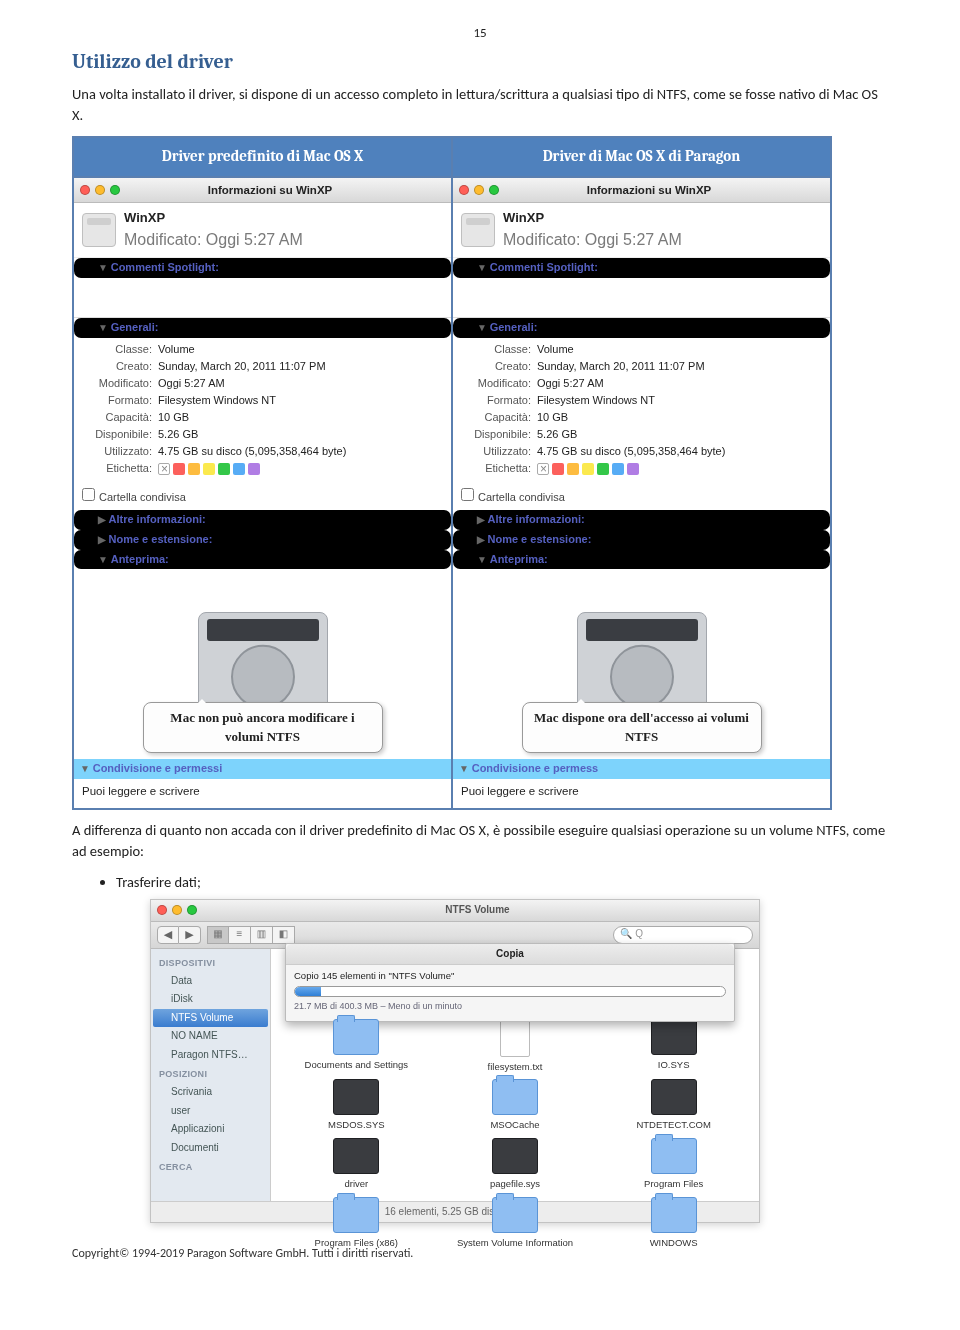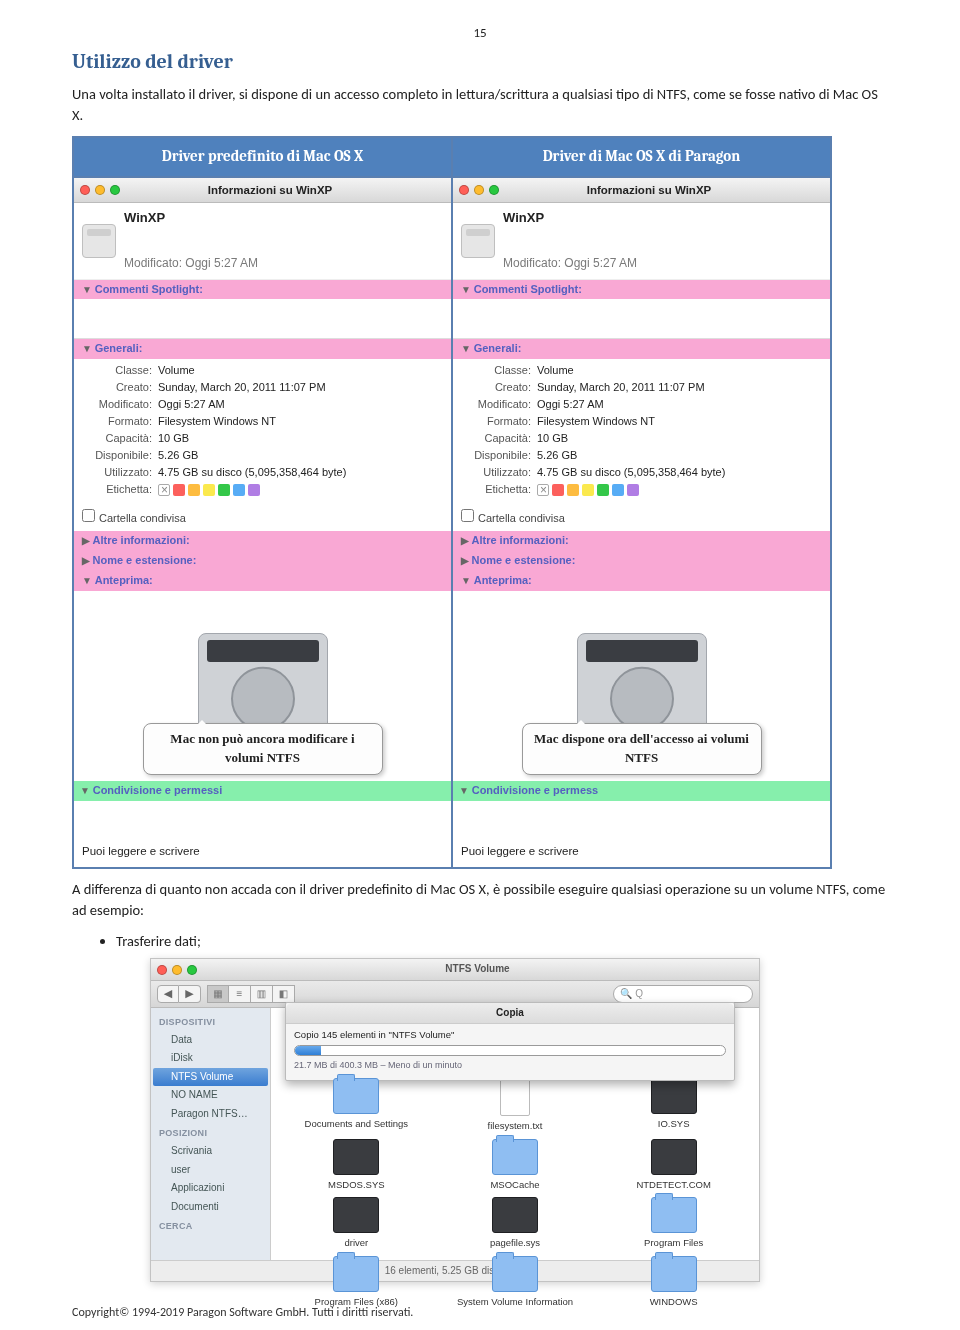--- a/index.html
+++ b/index.html
@@ -62,27 +62,28 @@
   .traffic { display: inline-flex; gap: 5px; }
   .traffic span { width: 10px; height: 10px; border-radius: 50%; display: inline-block; border: 1px solid rgba(0,0,0,.25); }
   .traffic .r { background: #ff5f57; }
   .traffic .y { background: #febc2e; }
   .traffic .g { background: #28c840; }
   .mac-titlebar .ttl { flex: 1; text-align: center; font-weight: 600; margin-right: 30px; }
   .drive-row { display: flex; gap: 8px; align-items: center; padding: 6px 8px; border-bottom: 1px solid #eee; }
   .hd-icon { width: 34px; height: 34px; background: #e6e6e6; border: 1px solid #bfbfbf; border-radius: 4px; position: relative; }
   .hd-icon::after { content: ""; position: absolute; left: 4px; right: 4px; top: 4px; height: 7px; background: #cfcfcf; border-radius: 2px; }
   .drive-name { font-weight: 700; font-size: 13px; }
-  .drive-mod { color: #7a7a7a; font-size: 12px; margin-top: 27px; }
+  .drive-mod { color: #7a7a7a; font-size: 16px; }
   .section-hdr {
-    background: #f9a8d4;
+    background: #000000;
     color: #5560c0;
     font-weight: 700;
-    padding: 2px 8px;
+    padding: 2px 24px;
     font-size: 11px;
+    border-radius: 7px;
   }
   .section-hdr::before { content: "▼ "; color: #666; font-size: 10px; }
   .section-hdr.coll::before { content: "▶ "; }
   .spotlight-box { height: 40px; border-bottom: 1px solid #ddd; background: #fff; }
   .info-grid { padding: 4px 8px 6px 0; }
   .info-row { display: flex; font-size: 11px; margin-bottom: 1px; }
   .info-row .lbl { width: 78px; text-align: right; color: #555; margin-right: 6px; }
   .info-row .val { flex: 1; }
   .label-swatch { display: flex; gap: 3px; align-items: center; }
   .swatch { width: 12px; height: 12px; border-radius: 2px; }
@@ -110,23 +111,23 @@
     width: 240px;
     font-family: Georgia, serif;
   }
   .bubble::after {
     content: "";
     position: absolute;
     top: -14px; left: 48px;
     border: 10px solid transparent;
     border-bottom-color: #fdfdfd;
   }
-  .perm-hdr { background: #86efac; color: #5560c0; font-weight: 700; padding: 2px 6px; font-size: 11px; }
+  .perm-hdr { background: #7dd3fc; color: #5560c0; font-weight: 700; padding: 2px 6px; font-size: 11px; }
   .perm-hdr::before { content: "▼ "; font-size: 10px; color: #666; }
-  .perm-text { padding: 4px 8px 8px; font-size: 11.5px; margin-top: 38px; }
+  .perm-text { padding: 4px 8px 8px; font-size: 11.5px; }
   ul.body-list { margin: 4px 0 6px 0; padding-left: 44px; }
   ul.body-list li { margin-bottom: 6px; }
 
   
   .finder {
     width: 610px;
     margin-left: 78px;
     border: 1px solid #c3c3c3;
     box-shadow: 0 2px 8px rgba(0,0,0,.18);
     font-family: "Lucida Grande", Arial, sans-serif;

